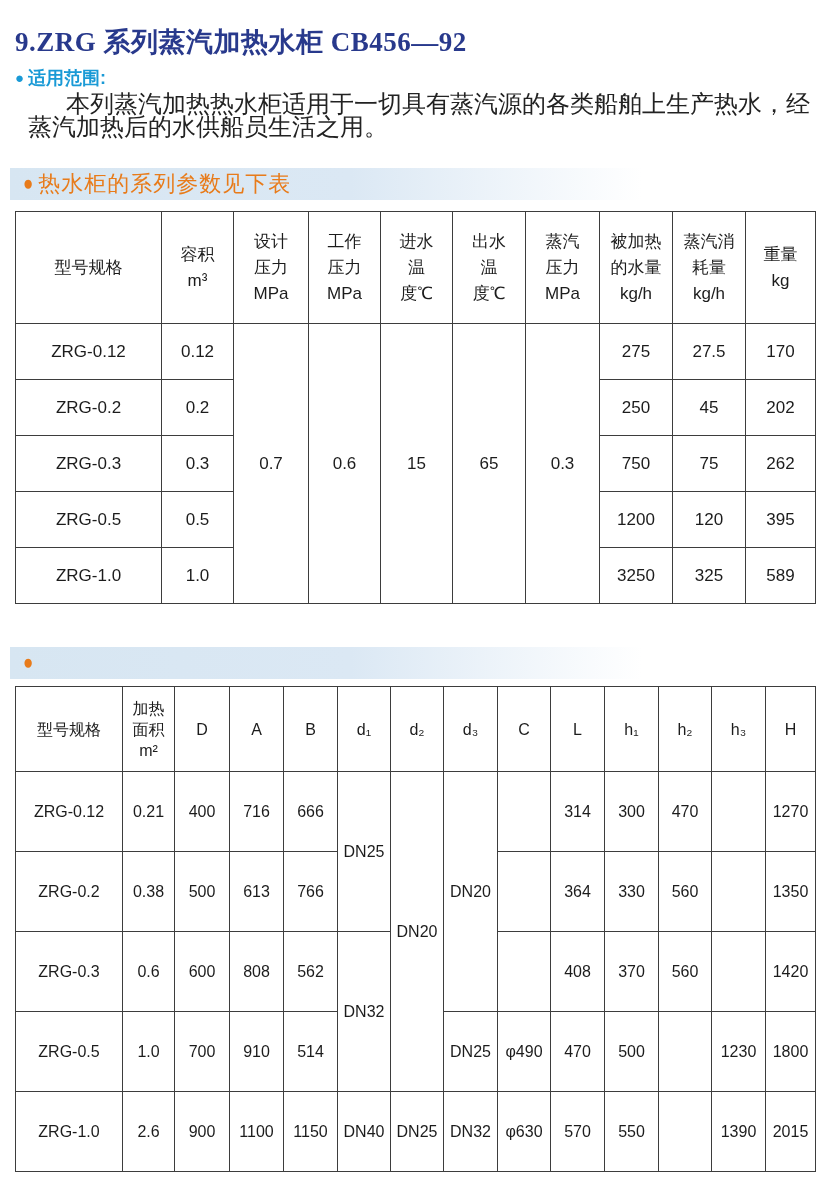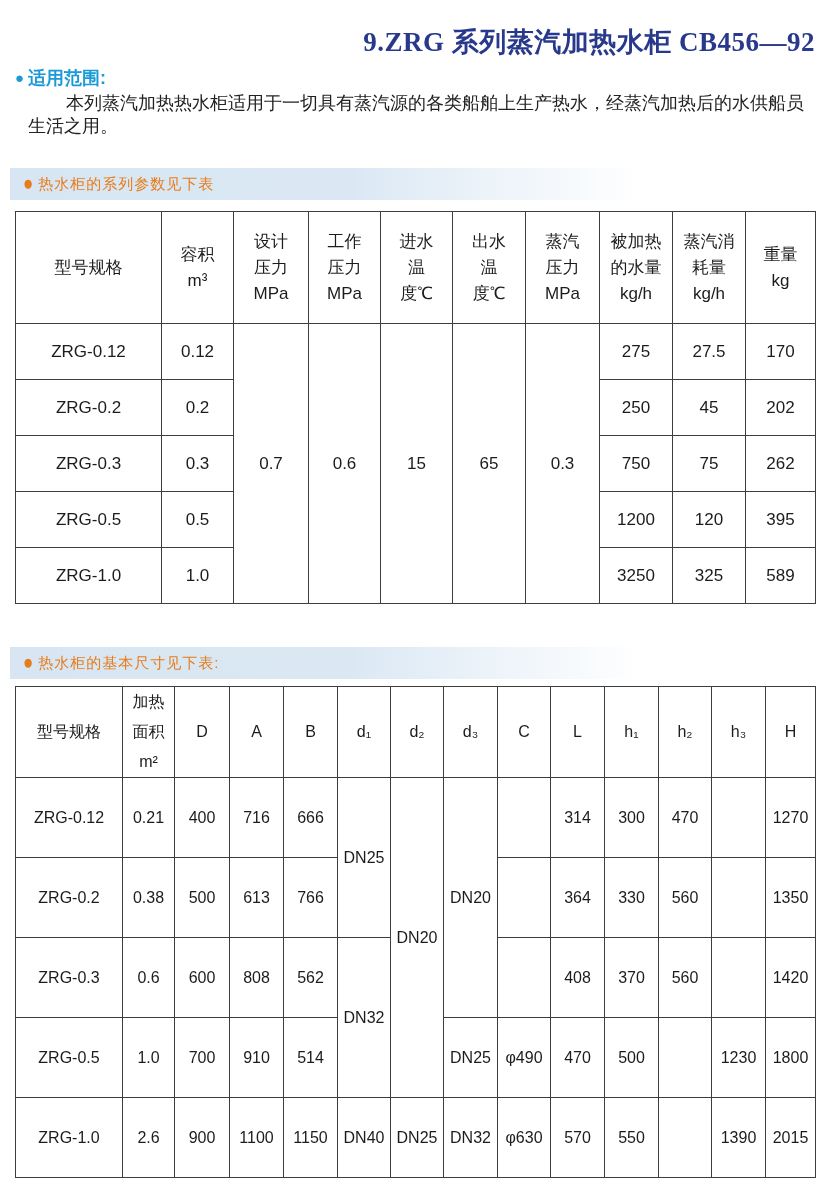--- a/index.html
+++ b/index.html
@@ -15,42 +15,41 @@
   .content { padding: 0 15px; }
 
   .page-title {
     margin: 26px 0 0 0;
     font-family: "Liberation Serif", serif;
     font-weight: bold;
     font-size: 27px;
     line-height: 32px;
     color: #28398c;
     letter-spacing: 0.5px;
-    text-align: right;
   }
 
   .scope-row {
     margin-top: 9px;
     display: flex;
     align-items: center;
     color: #1a9ad6;
     font-weight: bold;
     font-size: 18px;
     line-height: 22px;
   }
   .bullet-blue {
     color: #1a9ad6;
     font-size: 15px;
     margin-right: 4px;
     line-height: 22px;
   }
   .scope-paragraph {
     margin: 3px 0 0 13px;
     width: 784px;
-    font-size: 18px;
+    font-size: 24px;
     line-height: 23px;
     text-indent: 38px;
     color: #222222;
   }
 
   .section-bar {
     margin-left: -5px;
     width: 810px;
     height: 32px;
     display: flex;
@@ -62,21 +61,21 @@
   .section-bar.second { margin-top: 43px; }
   .bullet-orange {
     color: #e87b1a;
     font-size: 17px;
     margin-right: 5px;
     transform: scaleY(1.25);
     display: inline-block;
   }
   .section-title {
     color: #e87b1a;
-    font-size: 15px;
+    font-size: 22px;
     letter-spacing: 1px;
   }
 
   table {
     border-collapse: collapse;
     table-layout: fixed;
     width: 800px;
     background: #ffffff;
   }
   #params-table { margin-top: 11px; font-size: 17px; }
@@ -88,21 +87,21 @@
     font-weight: normal;
     white-space: pre-line;
     padding: 0 1px;
     color: #1c1c1c;
   }
   #params-table thead tr { height: 112px; }
   #params-table tbody tr { height: 56px; }
   #params-table th { line-height: 26px; }
   #dims-table thead tr { height: 85px; }
   #dims-table tbody tr { height: 80px; }
-  #dims-table th { line-height: 30px; }
+  #dims-table th { line-height: 21px; }
 </style>
 </head>
 <body>
 
 <div class="content">
 
   <h1 class="page-title">9.ZRG 系列蒸汽加热水柜 CB456—92</h1>
 
   <div class="scope-row">
     <span class="bullet-blue">●</span>
@@ -198,21 +197,20 @@
         <td>1.0</td>
         <td>3250</td>
         <td>325</td>
         <td>589</td>
       </tr>
     </tbody>
   </table>
 
   <div class="section-bar second">
     <span class="bullet-orange">●</span>
-    <span class="section-title">热水柜的基本尺寸见下表:</span>
   </div>
 
   <table id="dims-table">
     <colgroup>
       <col style="width:107px">
         <col style="width:52px">
         <col style="width:55px">
         <col style="width:54px">
       <col style="width:54px">
         <col style="width:53px">

